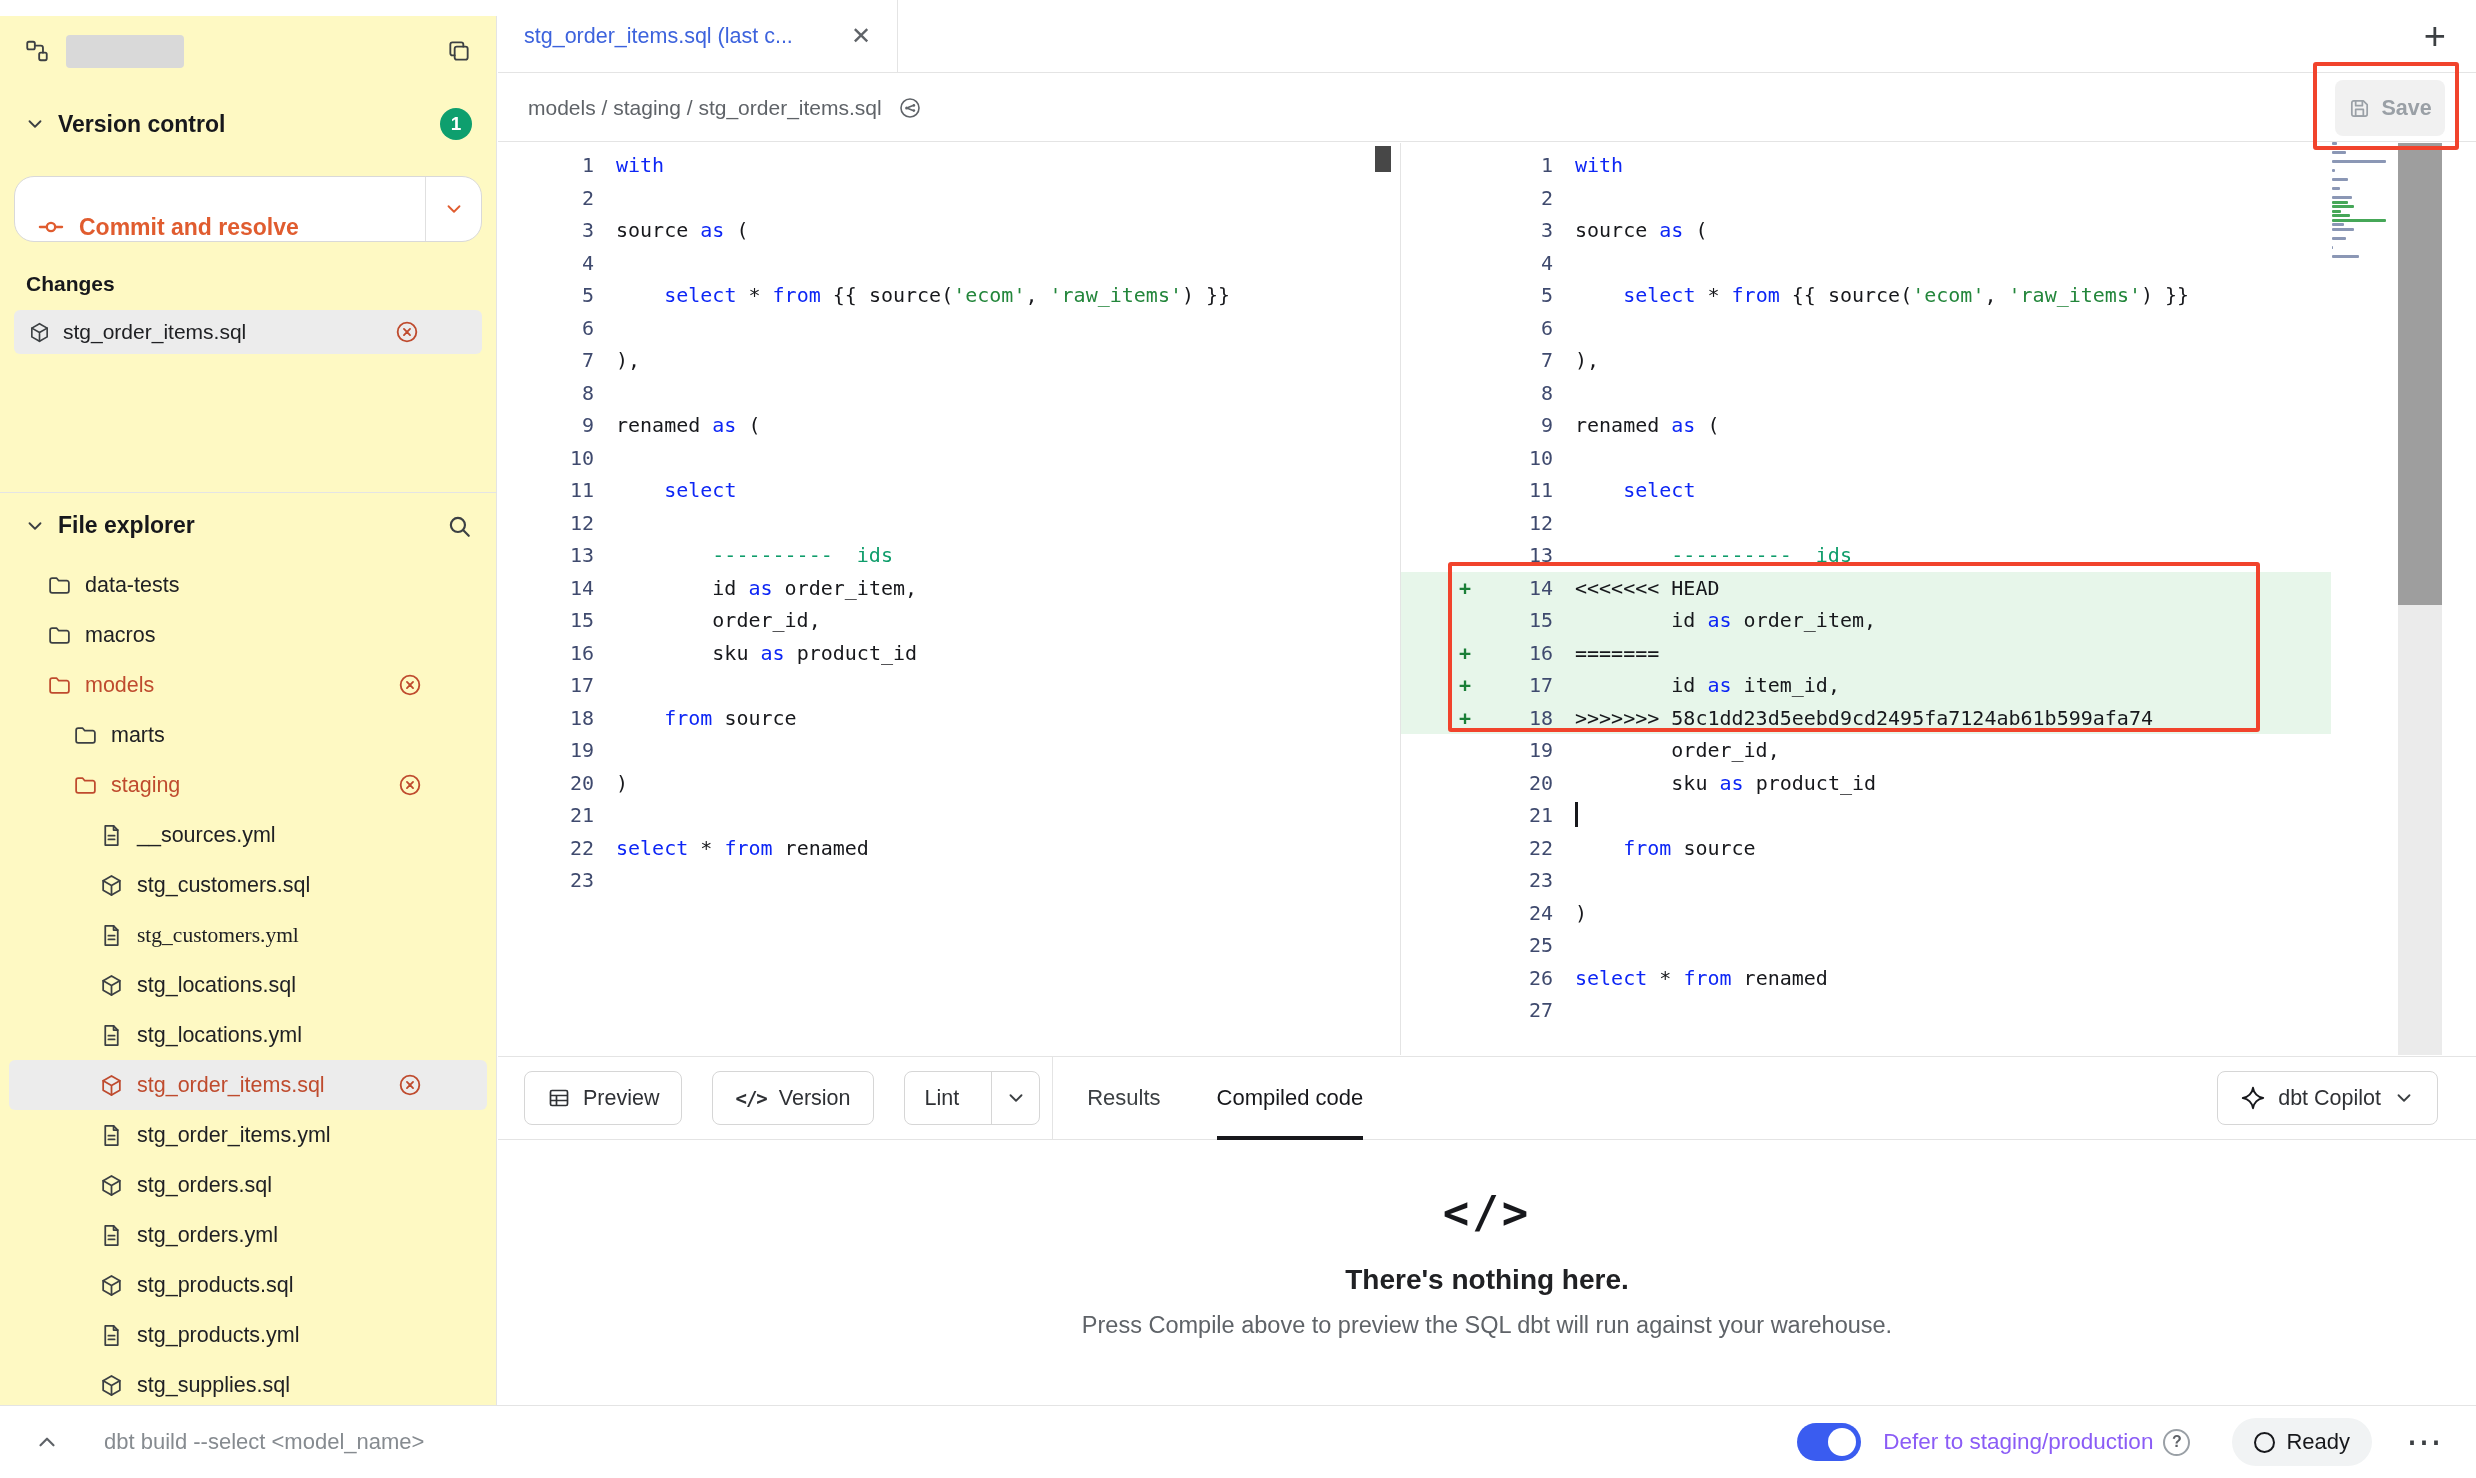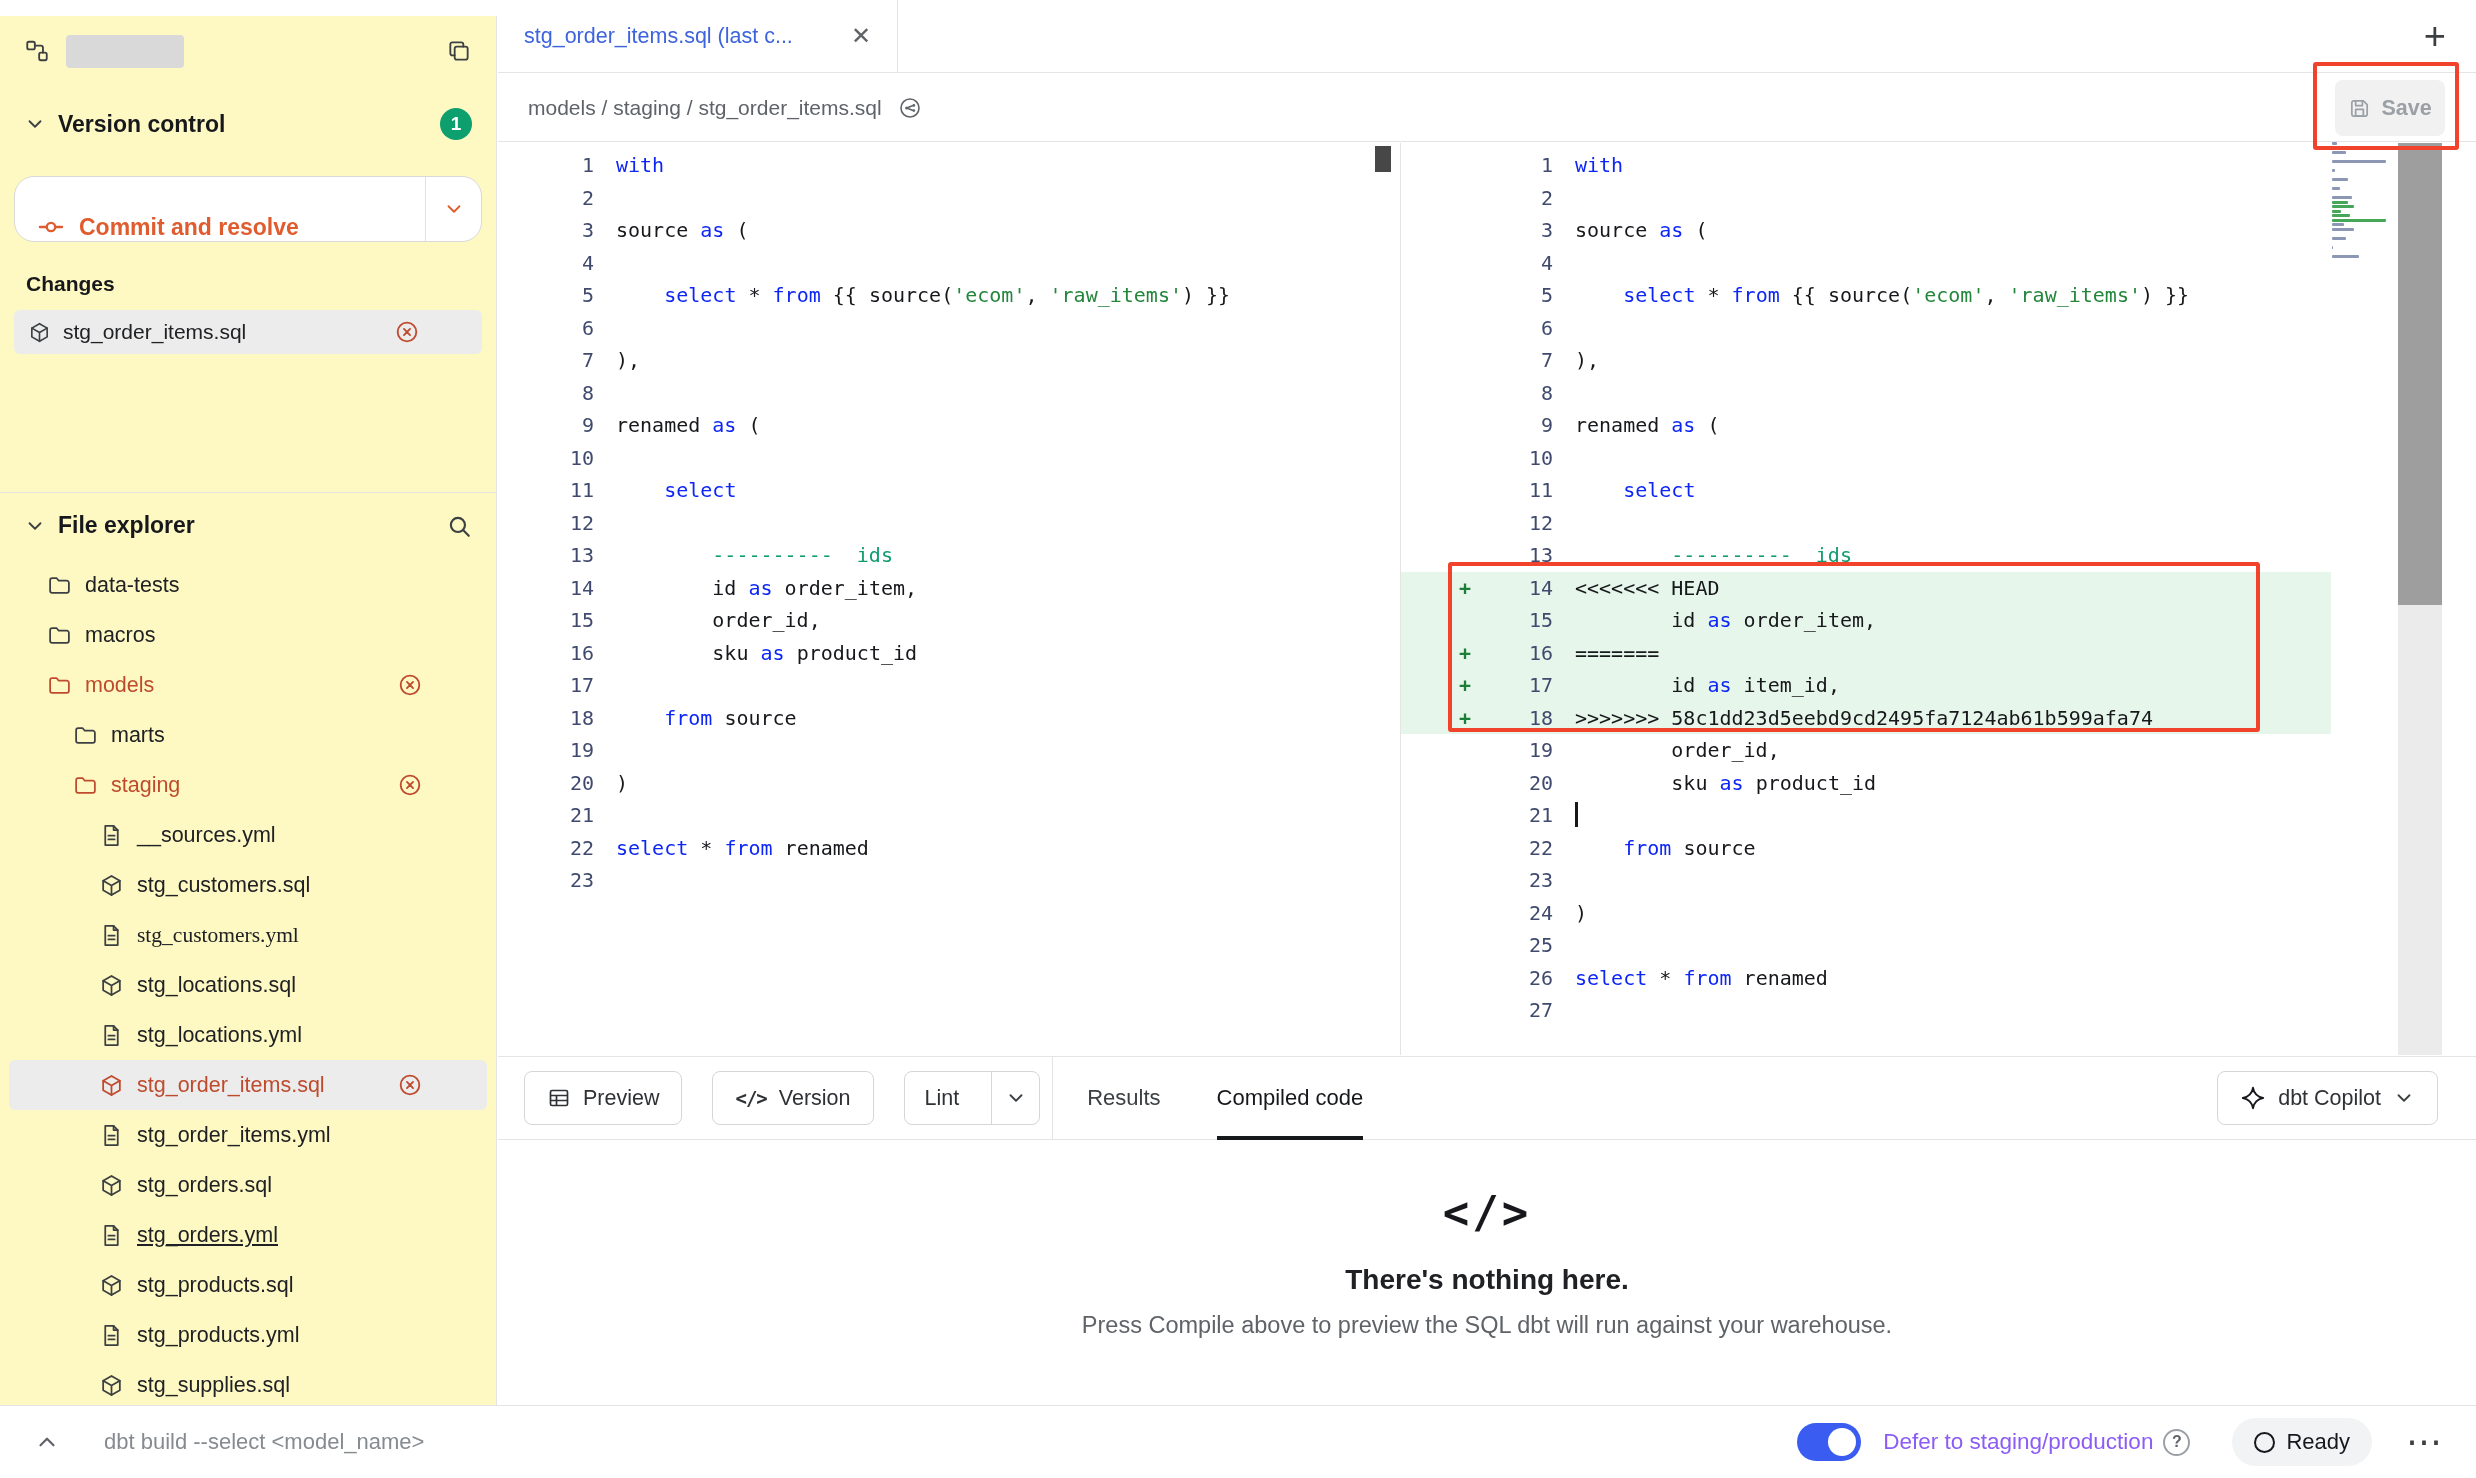--- a/index.html
+++ b/index.html
@@ -330,21 +330,21 @@
         </div>
         <div class="tree-row" style="padding-left: 90px;">
           <span class="tree-icon">
             <svg viewBox="0 0 24 24" fill="none" stroke="currentColor" stroke-width="1.7" stroke-linecap="round" stroke-linejoin="round">
               <path d="M12 2.8l8 4.6v9.2l-8 4.6-8-4.6V7.4l8-4.6z"></path>
               <path d="M4 7.4l8 4.6 8-4.6M12 12v9.2"></path>
             </svg>
           </span>
           <span class="tree-label">stg_orders.sql</span>
         </div>
-        <div class="tree-row" style="padding-left: 90px; text-decoration: underline;">
+        <div class="tree-row" style="padding-left: 90px;">
           <span class="tree-icon">
             <svg viewBox="0 0 24 24" fill="none" stroke="currentColor" stroke-width="1.7" stroke-linecap="round" stroke-linejoin="round">
               <path d="M6 2.8h8l4 4v14.4H6V2.8z"></path>
               <path d="M14 2.8v4h4"></path>
               <path d="M9 12.2h6M9 15.8h6"></path>
             </svg>
           </span>
           <span class="tree-label">stg_orders.yml</span>
         </div>
         <div class="tree-row" style="padding-left: 90px;">

